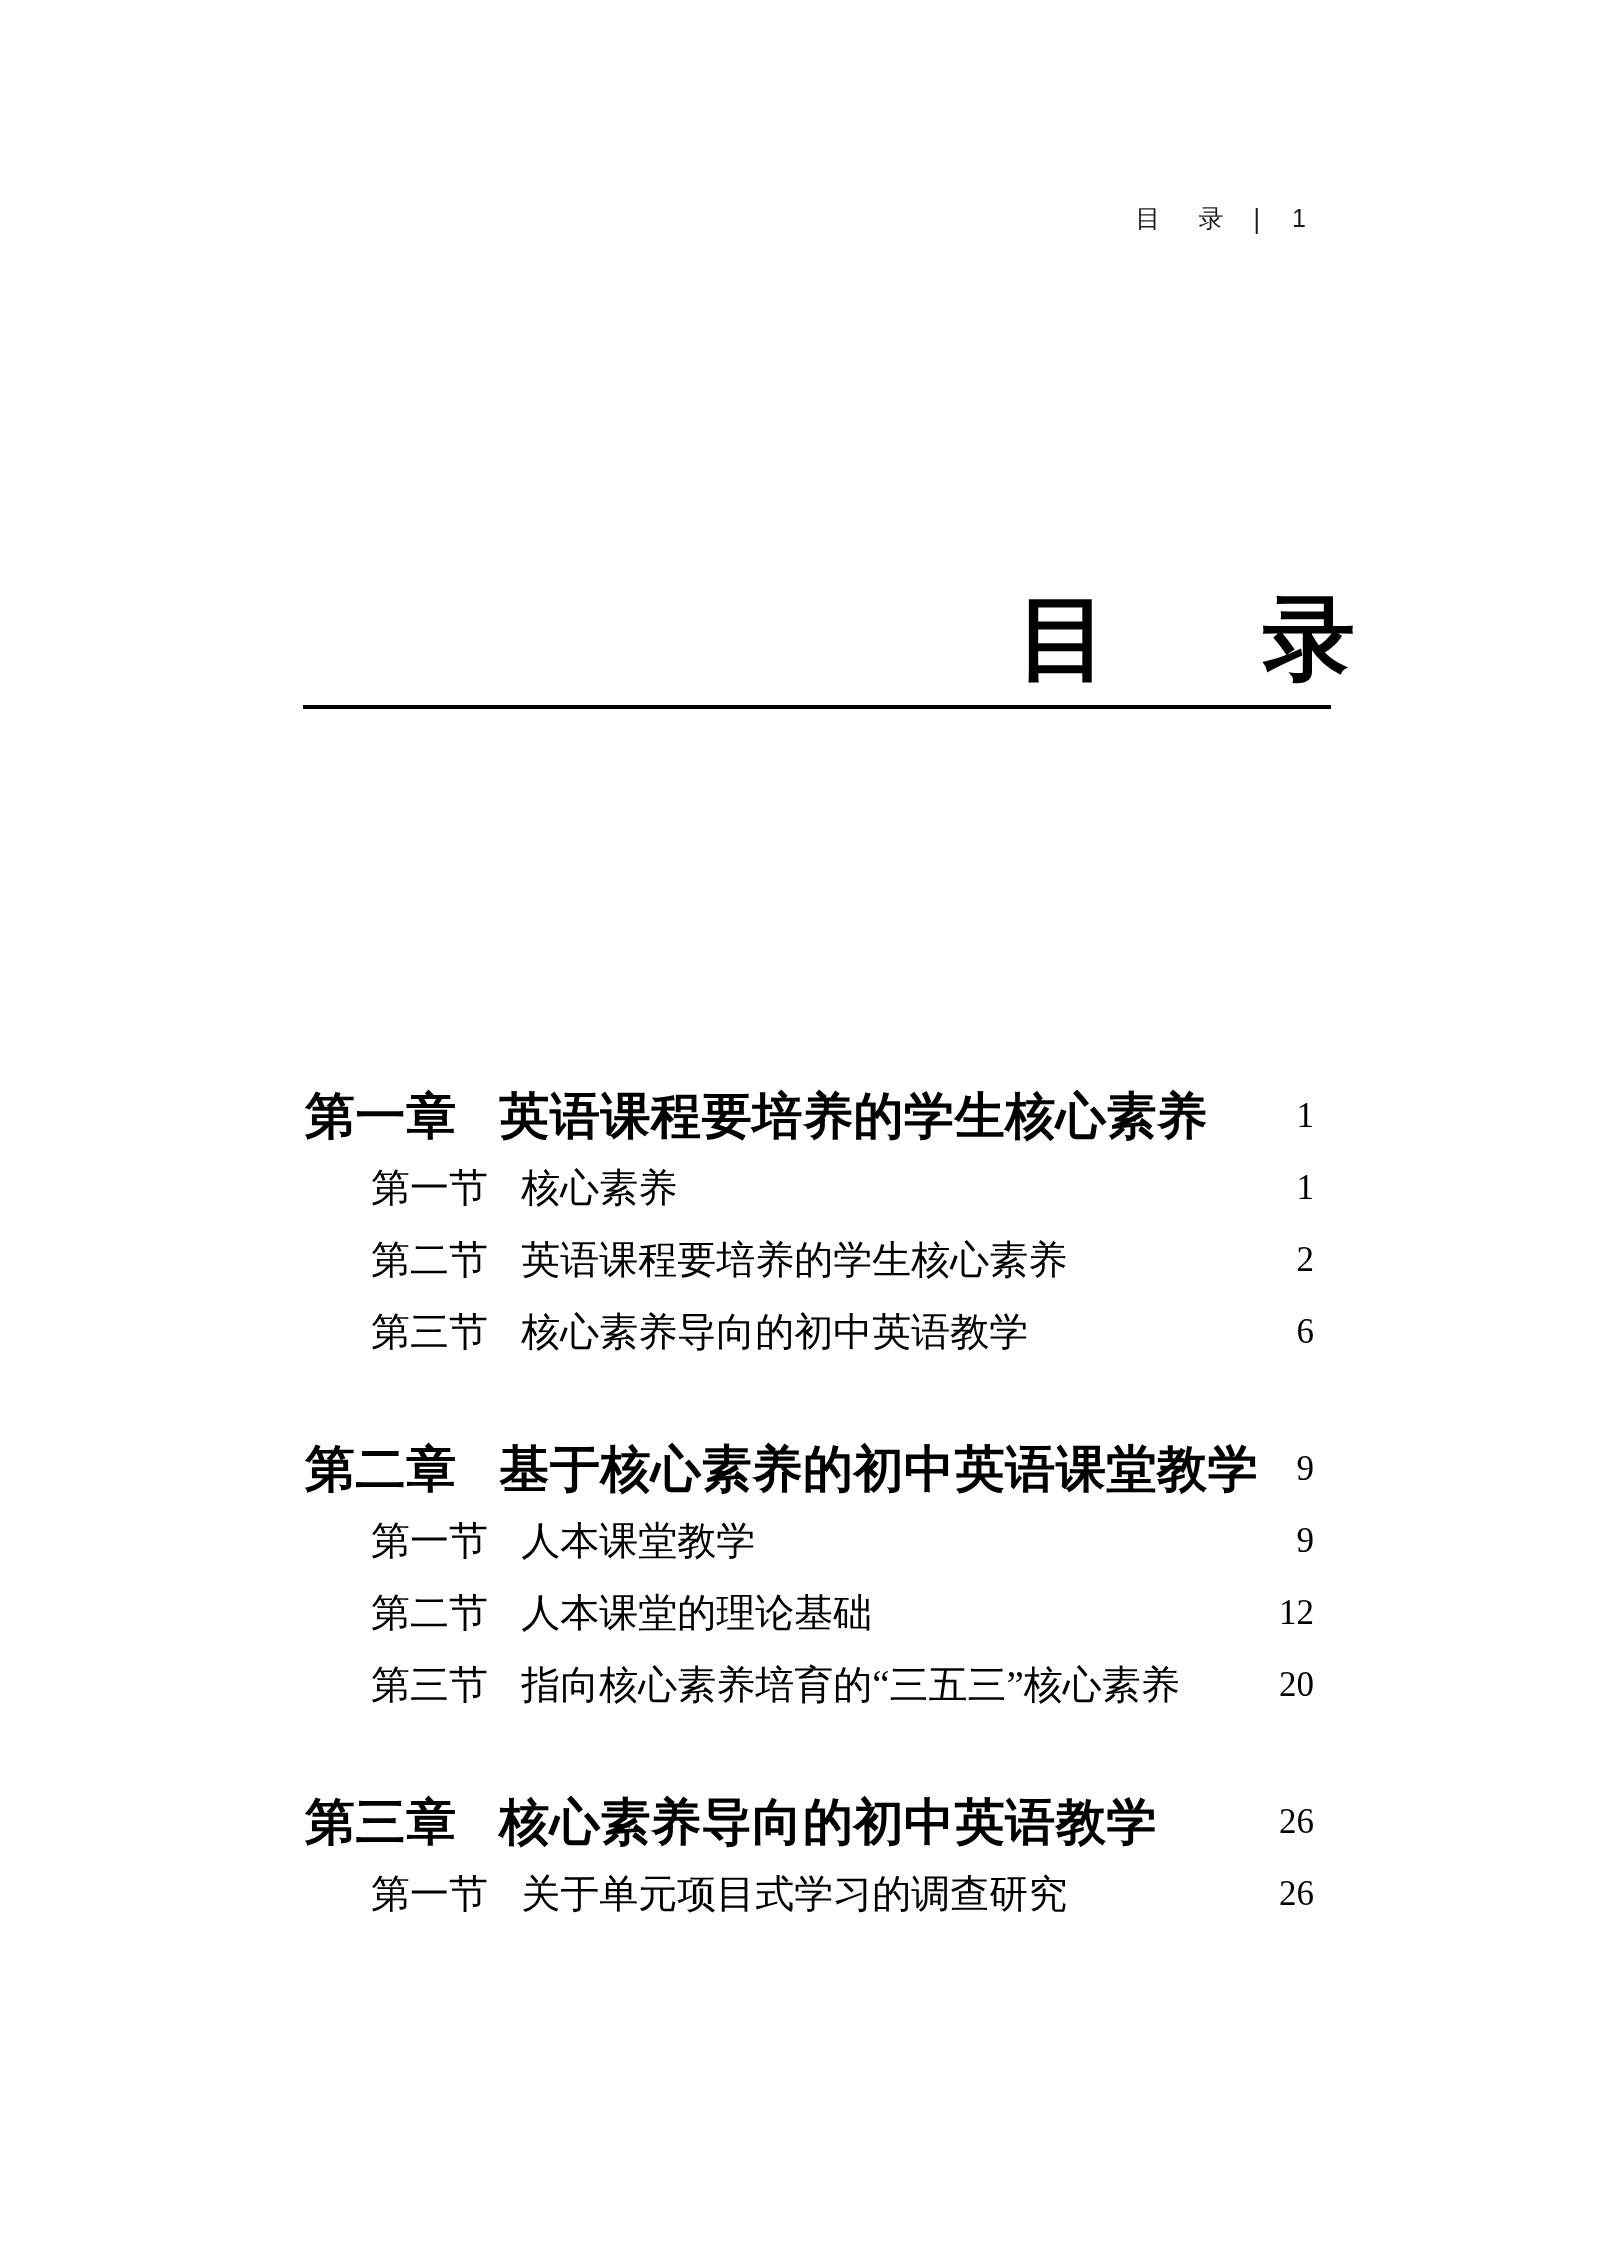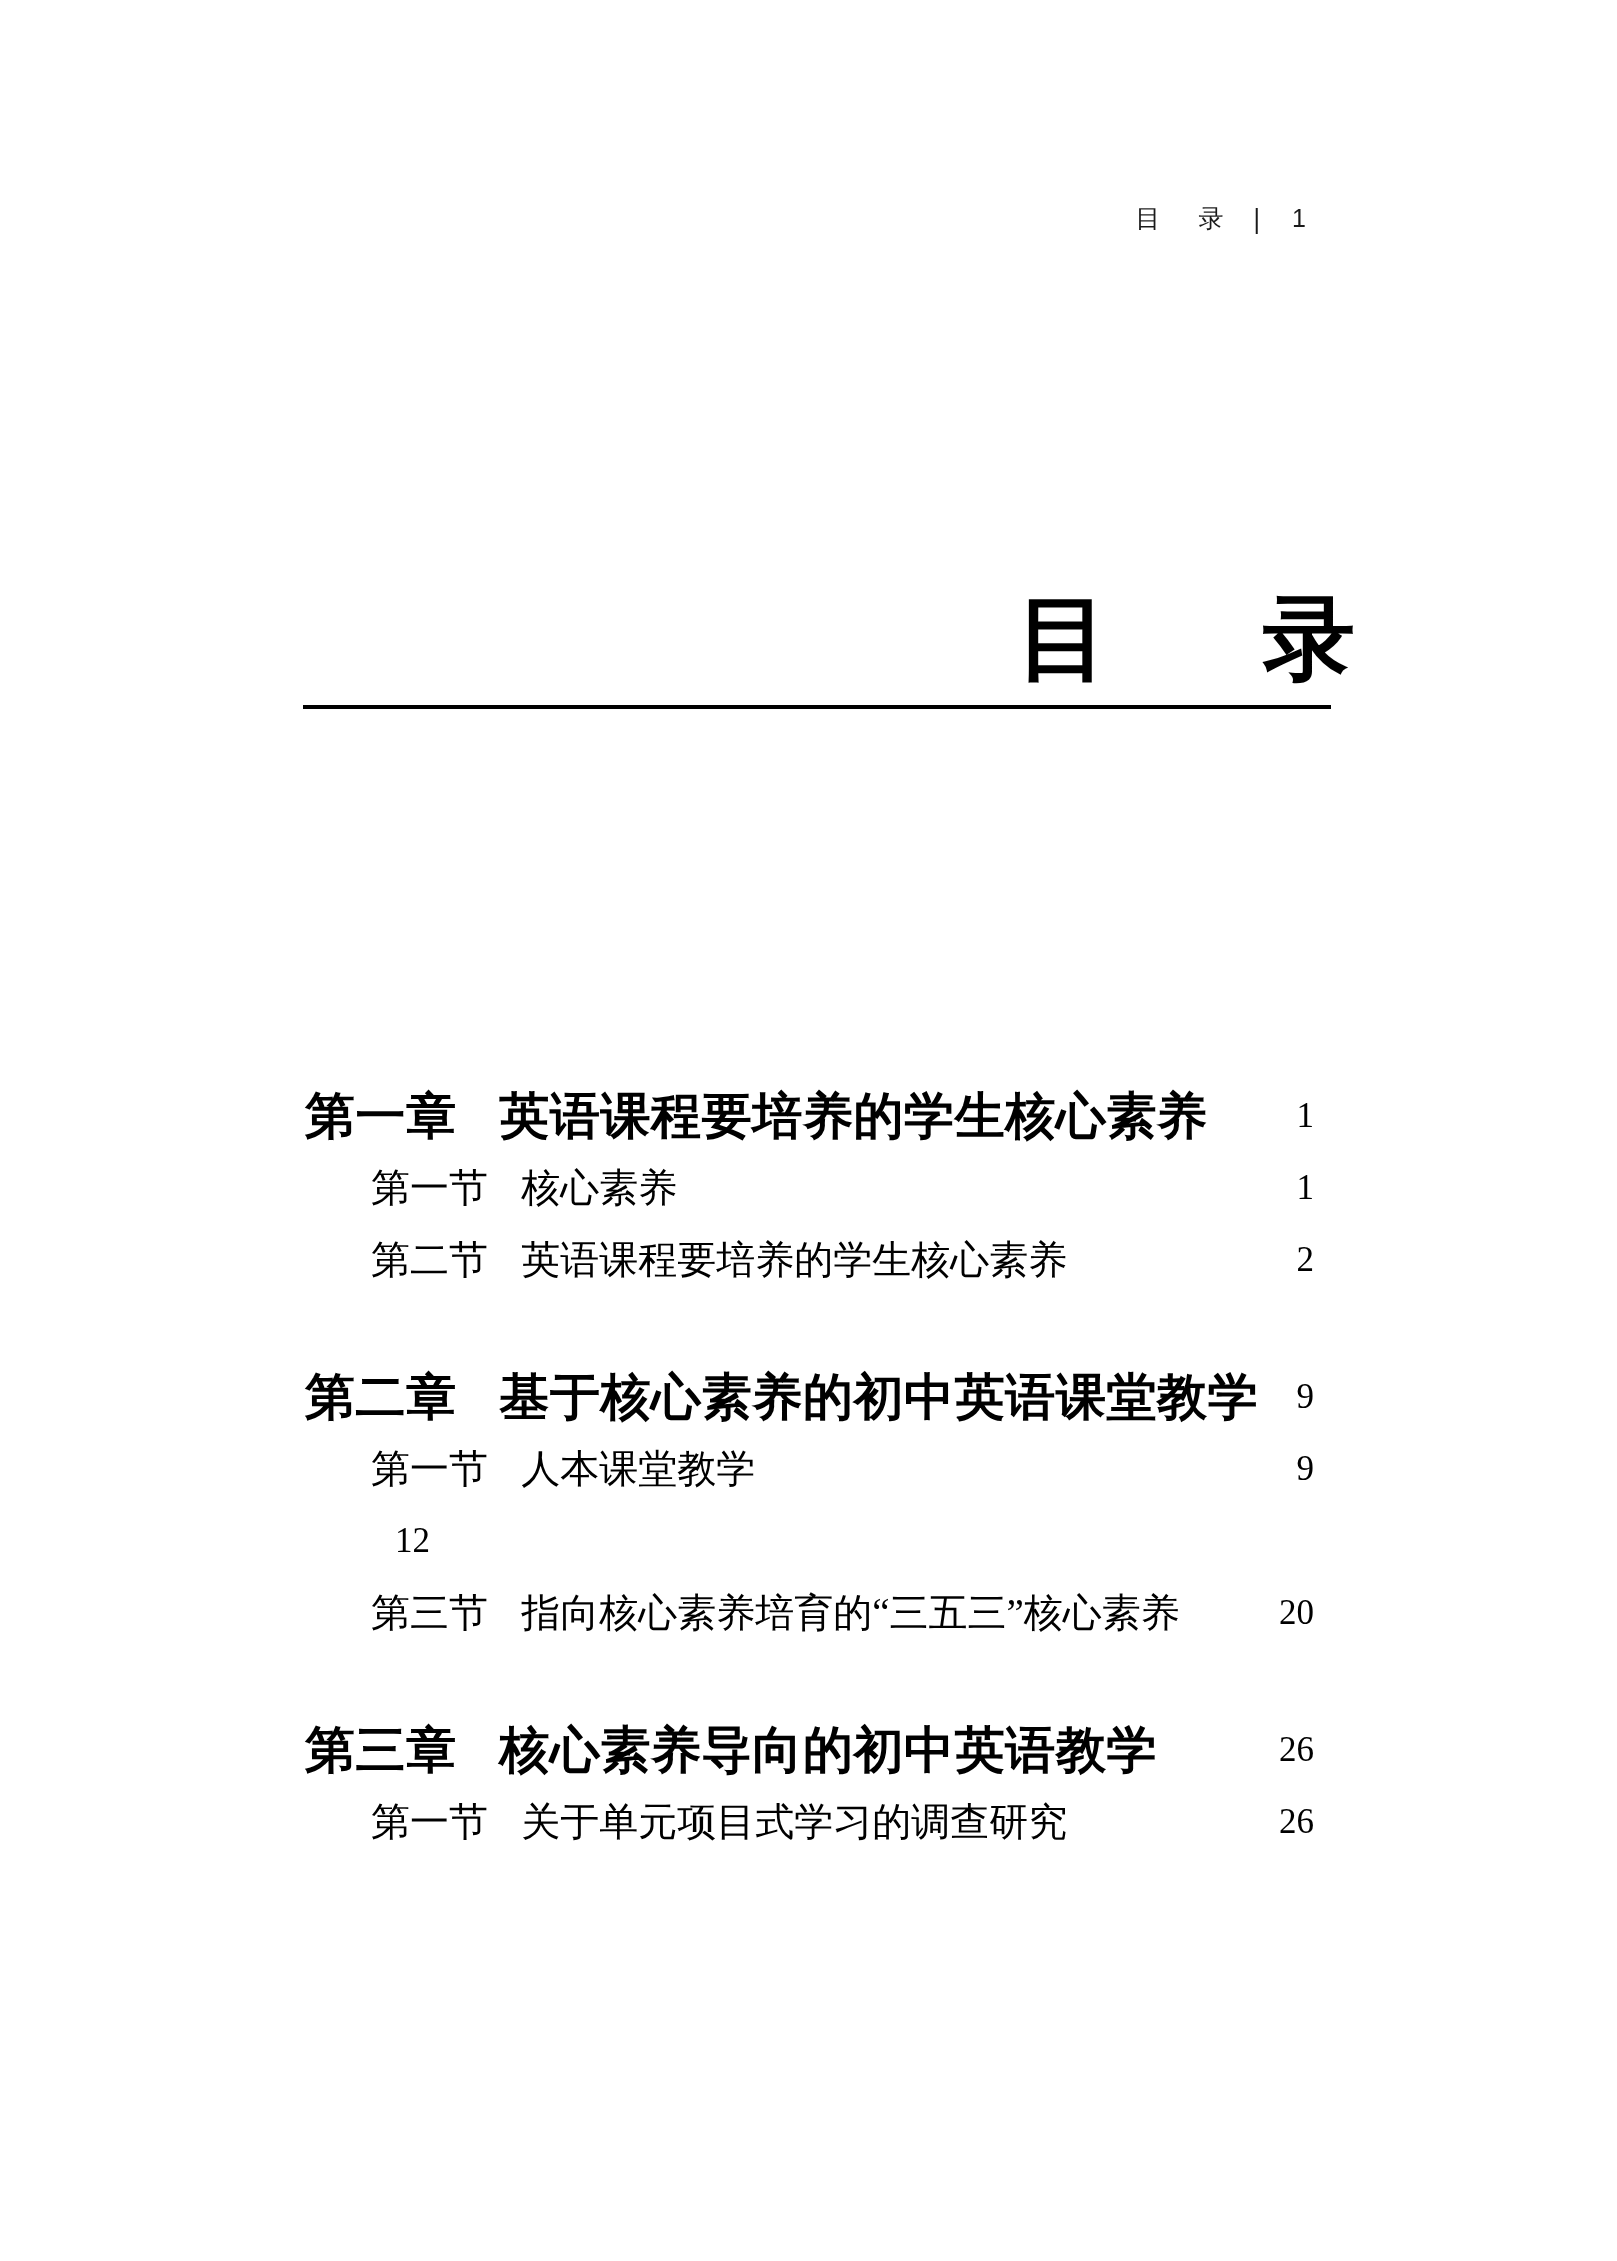--- a/index.html
+++ b/index.html
@@ -112,34 +112,43 @@
         <span class="num">第一节</span><span>核心素养</span>
       </span>
       <span class="pg">1</span>
     </div>
     <div class="row section">
       <span class="txt">
         <span class="num">第二节</span><span>英语课程要培养的学生核心素养</span>
       </span>
       <span class="pg">2</span>
     </div>
+    <div class="row section">
+      <span class="txt">
+        <span class="num">第三节</span><span>核心素养导向的初中英语教学</span>
+      </span>
+      <span class="pg">6</span>
+    </div>
 
     <div class="row chapter gap-before">
       <span class="txt">
         <span class="num">第二章</span><span>基于核心素养的初中英语课堂教学</span>
       </span>
       <span class="pg">9</span>
     </div>
     <div class="row section">
       <span class="txt">
         <span class="num">第一节</span><span>人本课堂教学</span>
       </span>
       <span class="pg">9</span>
     </div>
     <div class="row section">
+      <span class="txt">
+        <span class="num">第二节</span><span>人本课堂的理论基础</span>
+      </span>
       <span class="pg">12</span>
     </div>
     <div class="row section">
       <span class="txt">
         <span class="num">第三节</span><span>指向核心素养培育的“三五三”核心素养</span>
       </span>
       <span class="pg">20</span>
     </div>
 
     <div class="row chapter gap-before">

